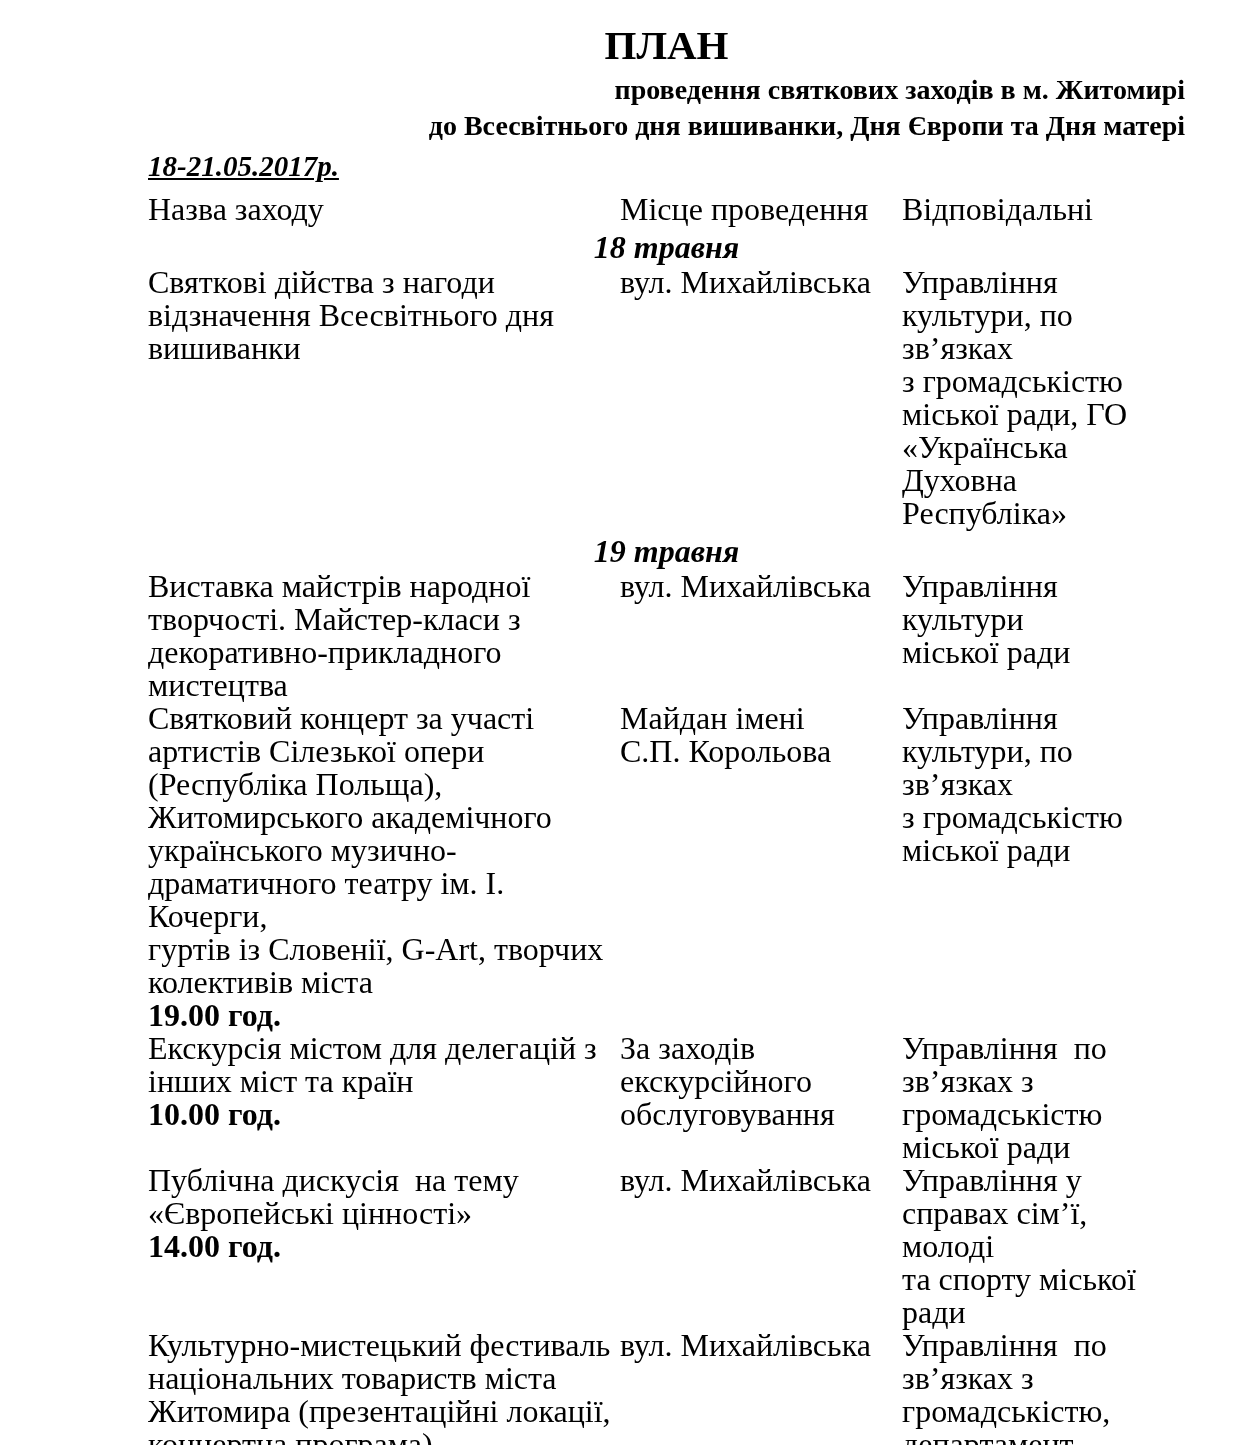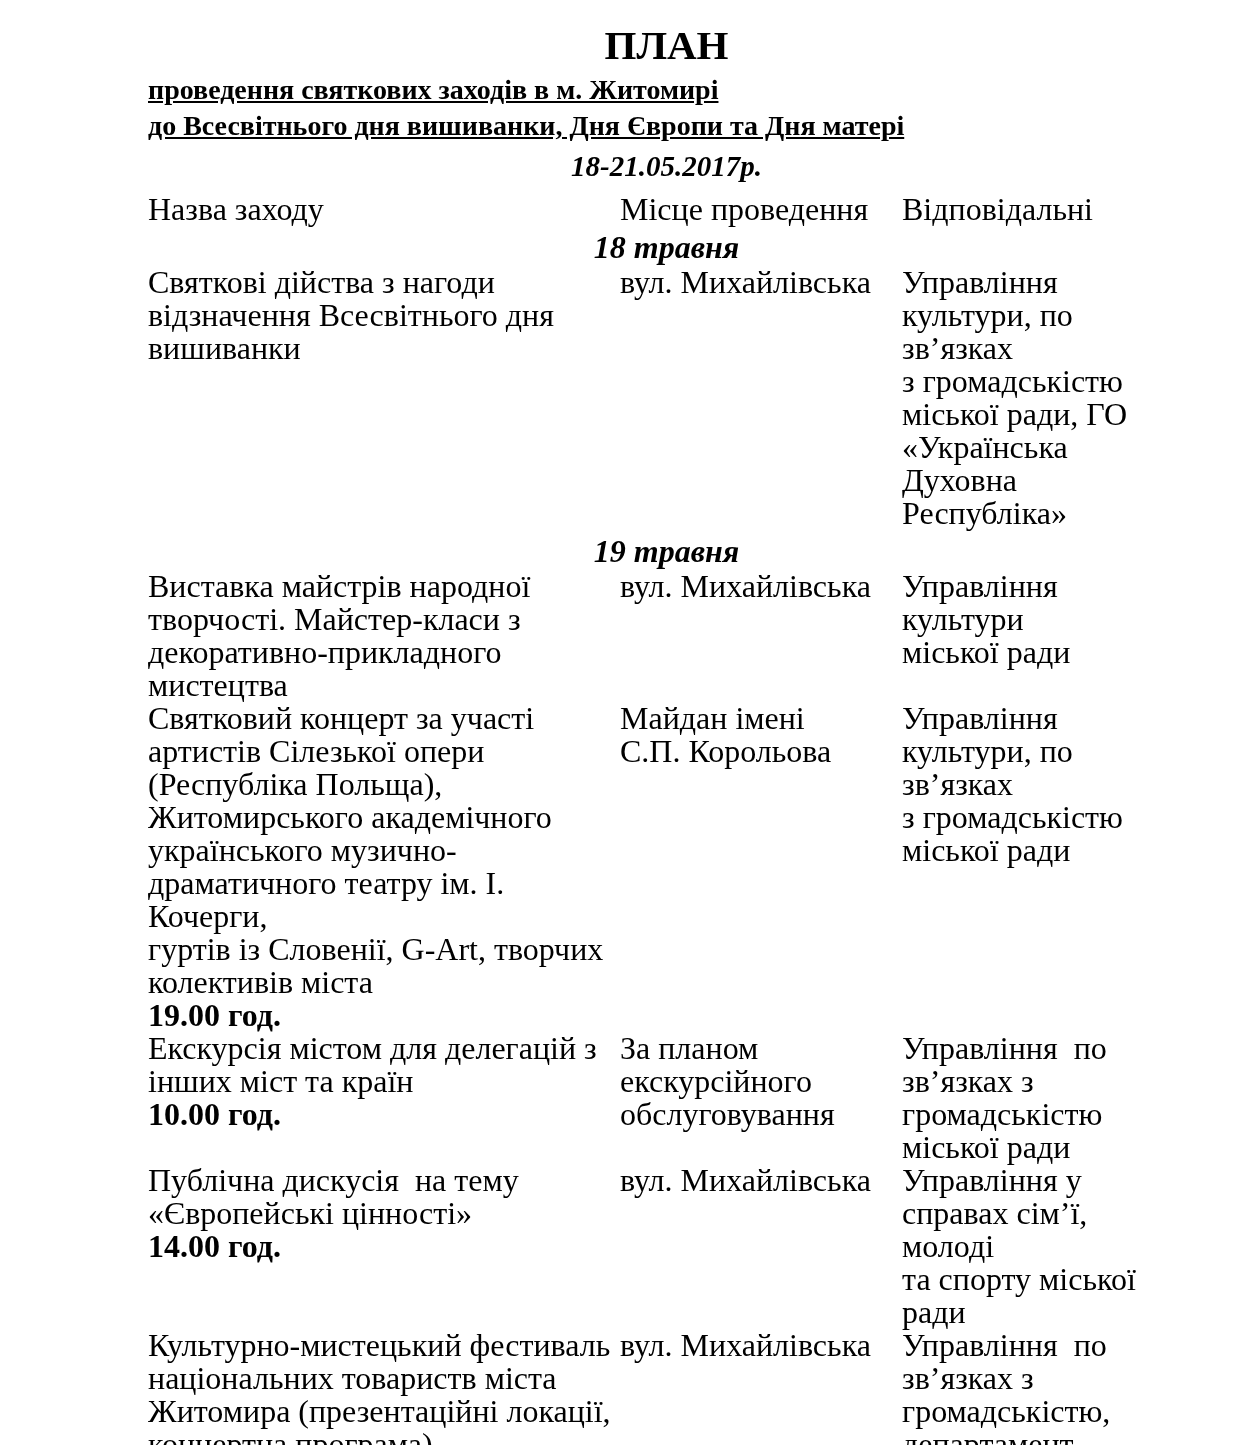--- a/index.html
+++ b/index.html
@@ -16,34 +16,34 @@
     margin-top: 28px;
   }
   .doc-title {
     text-align: center;
     font-weight: bold;
     font-size: 41px;
     line-height: 46px;
     margin-top: -6px;
   }
   .doc-subtitle {
-    text-align: left;
+    text-align: right;
     font-weight: bold;
     font-size: 28px;
     line-height: 36px;
-    text-decoration: underline;
   }
   .doc-subtitle.first { margin-top: 4px; }
   .date-range {
-    text-align: center;
+    text-align: left;
     font-weight: bold;
     font-style: italic;
     font-size: 29px;
     line-height: 33px;
     margin-top: 6px;
+    text-decoration: underline;
   }
   .etable {
     margin-top: 10px;
     font-size: 32px;
     line-height: 33px;
   }
   .trow {
     display: grid;
     grid-template-columns: 472px 282px 283px;
   }
@@ -118,21 +118,21 @@
 культури, по зв’язках
 з громадськістю
 міської ради</div>
         </div>
         <div class="trow">
           <div class="cell-wrap">
             <div class="cell">Екскурсія містом для делегацій з
 інших міст та країн</div>
             <div class="time-line">10.00 год.</div>
           </div>
-          <div class="cell">За планом
+          <div class="cell">За заходів
 екскурсійного
 обслуговування</div>
           <div class="cell">Управління  по
 зв’язках з
 громадськістю
 міської ради</div>
         </div>
         <div class="trow">
           <div class="cell-wrap">
             <div class="cell">Публічна дискусія  на тему

